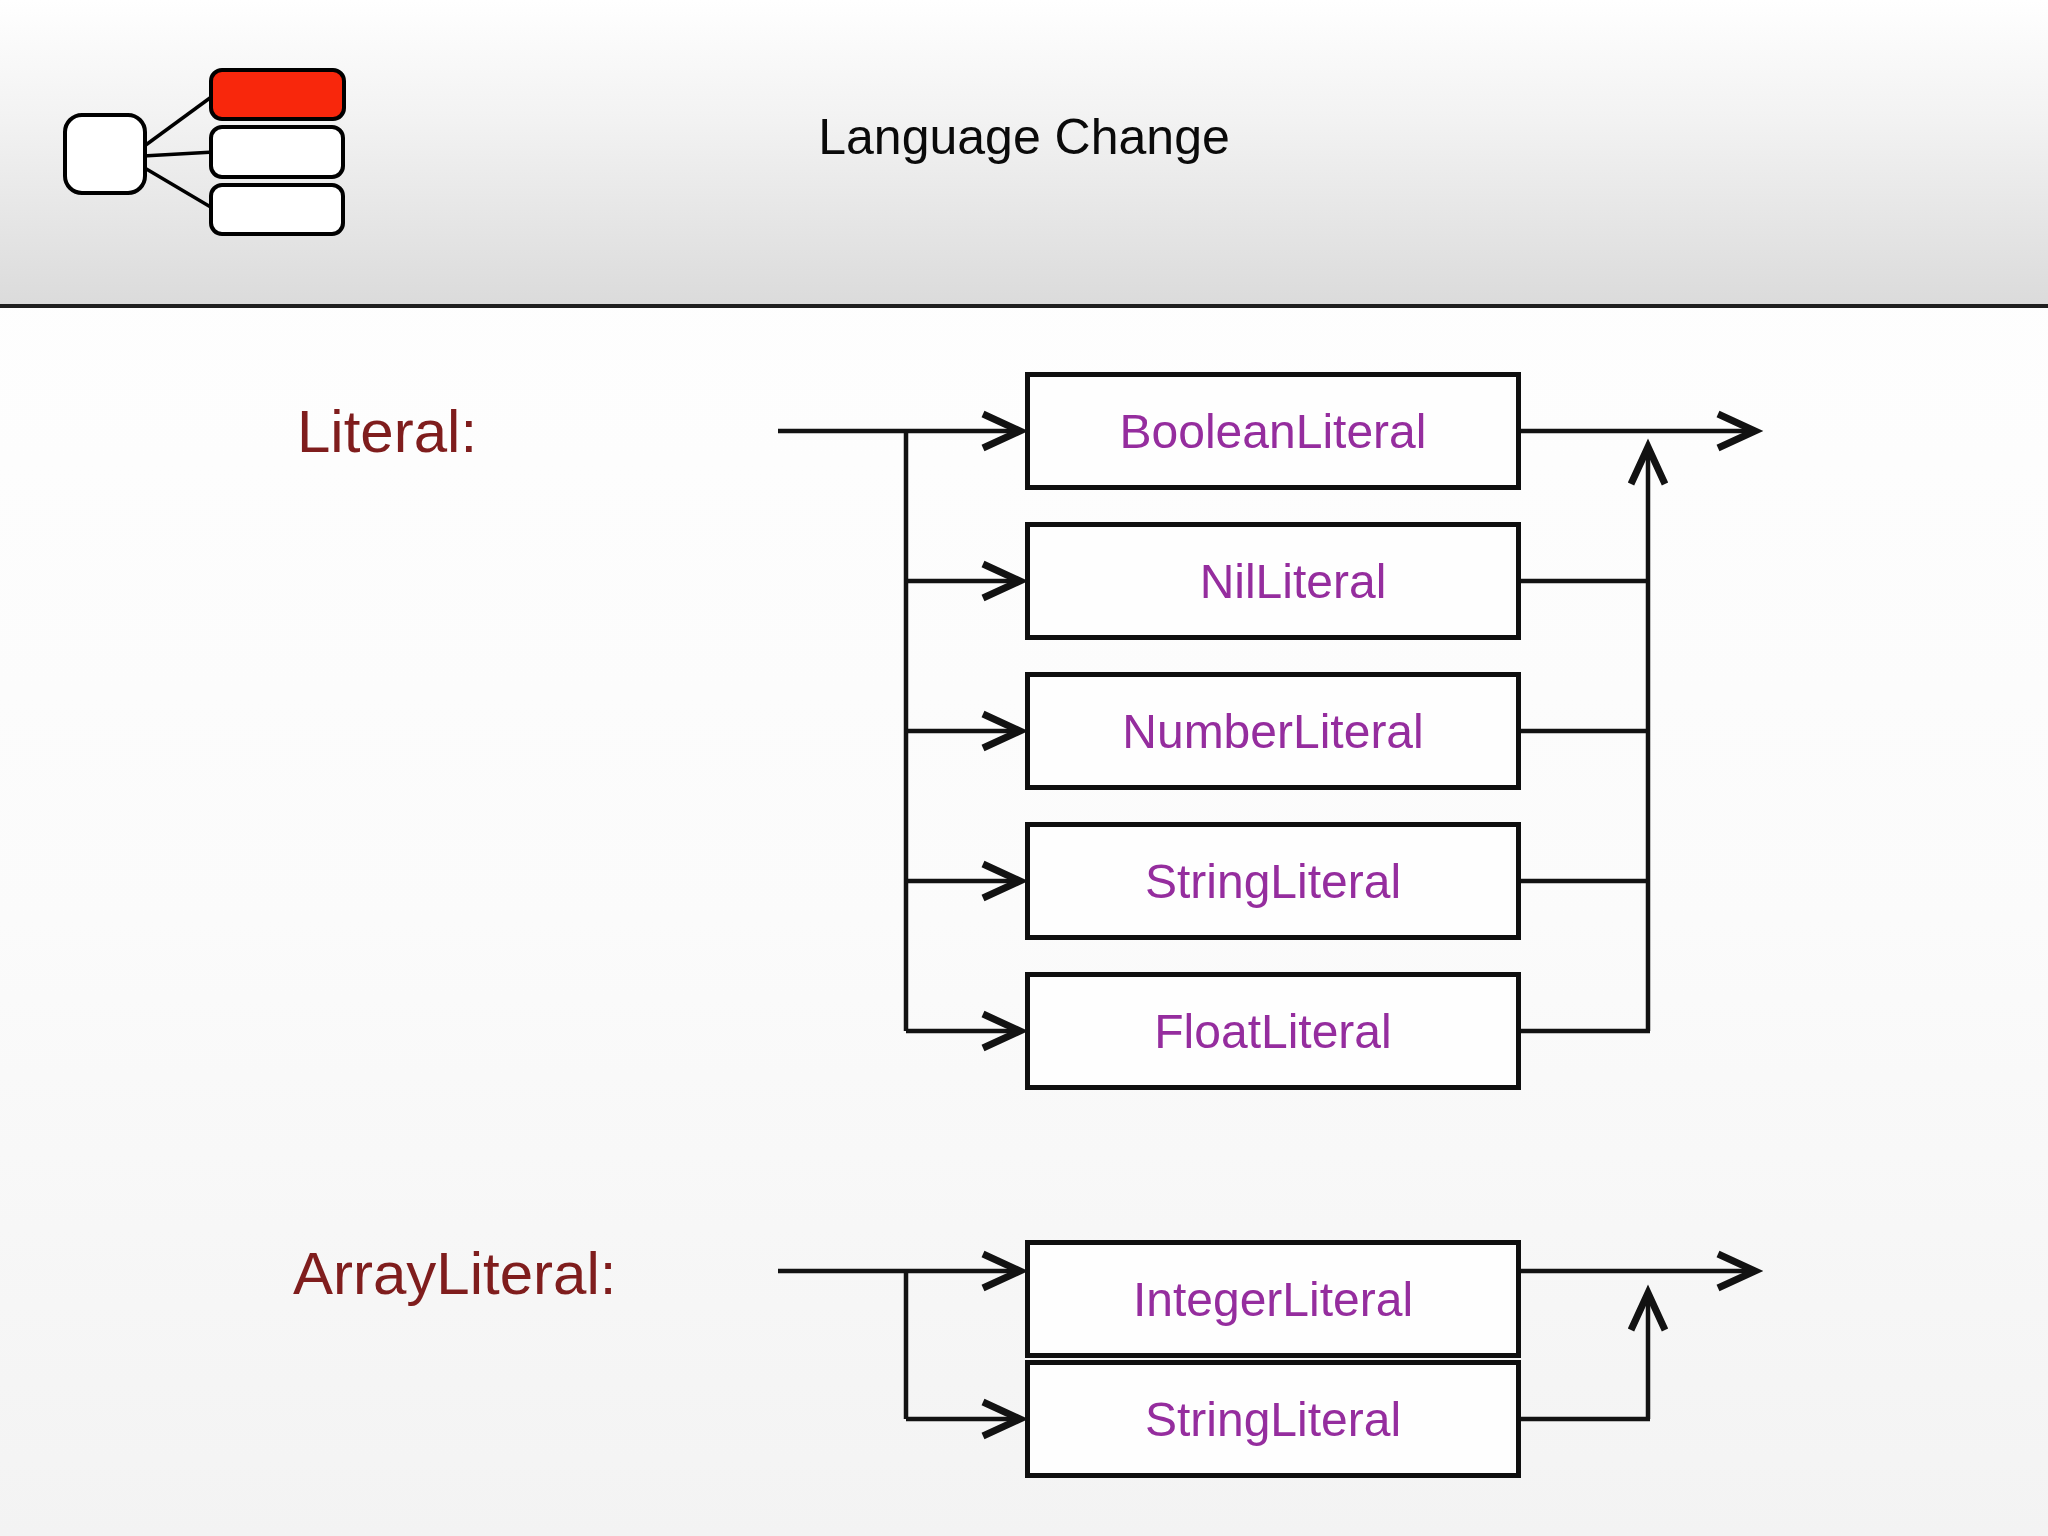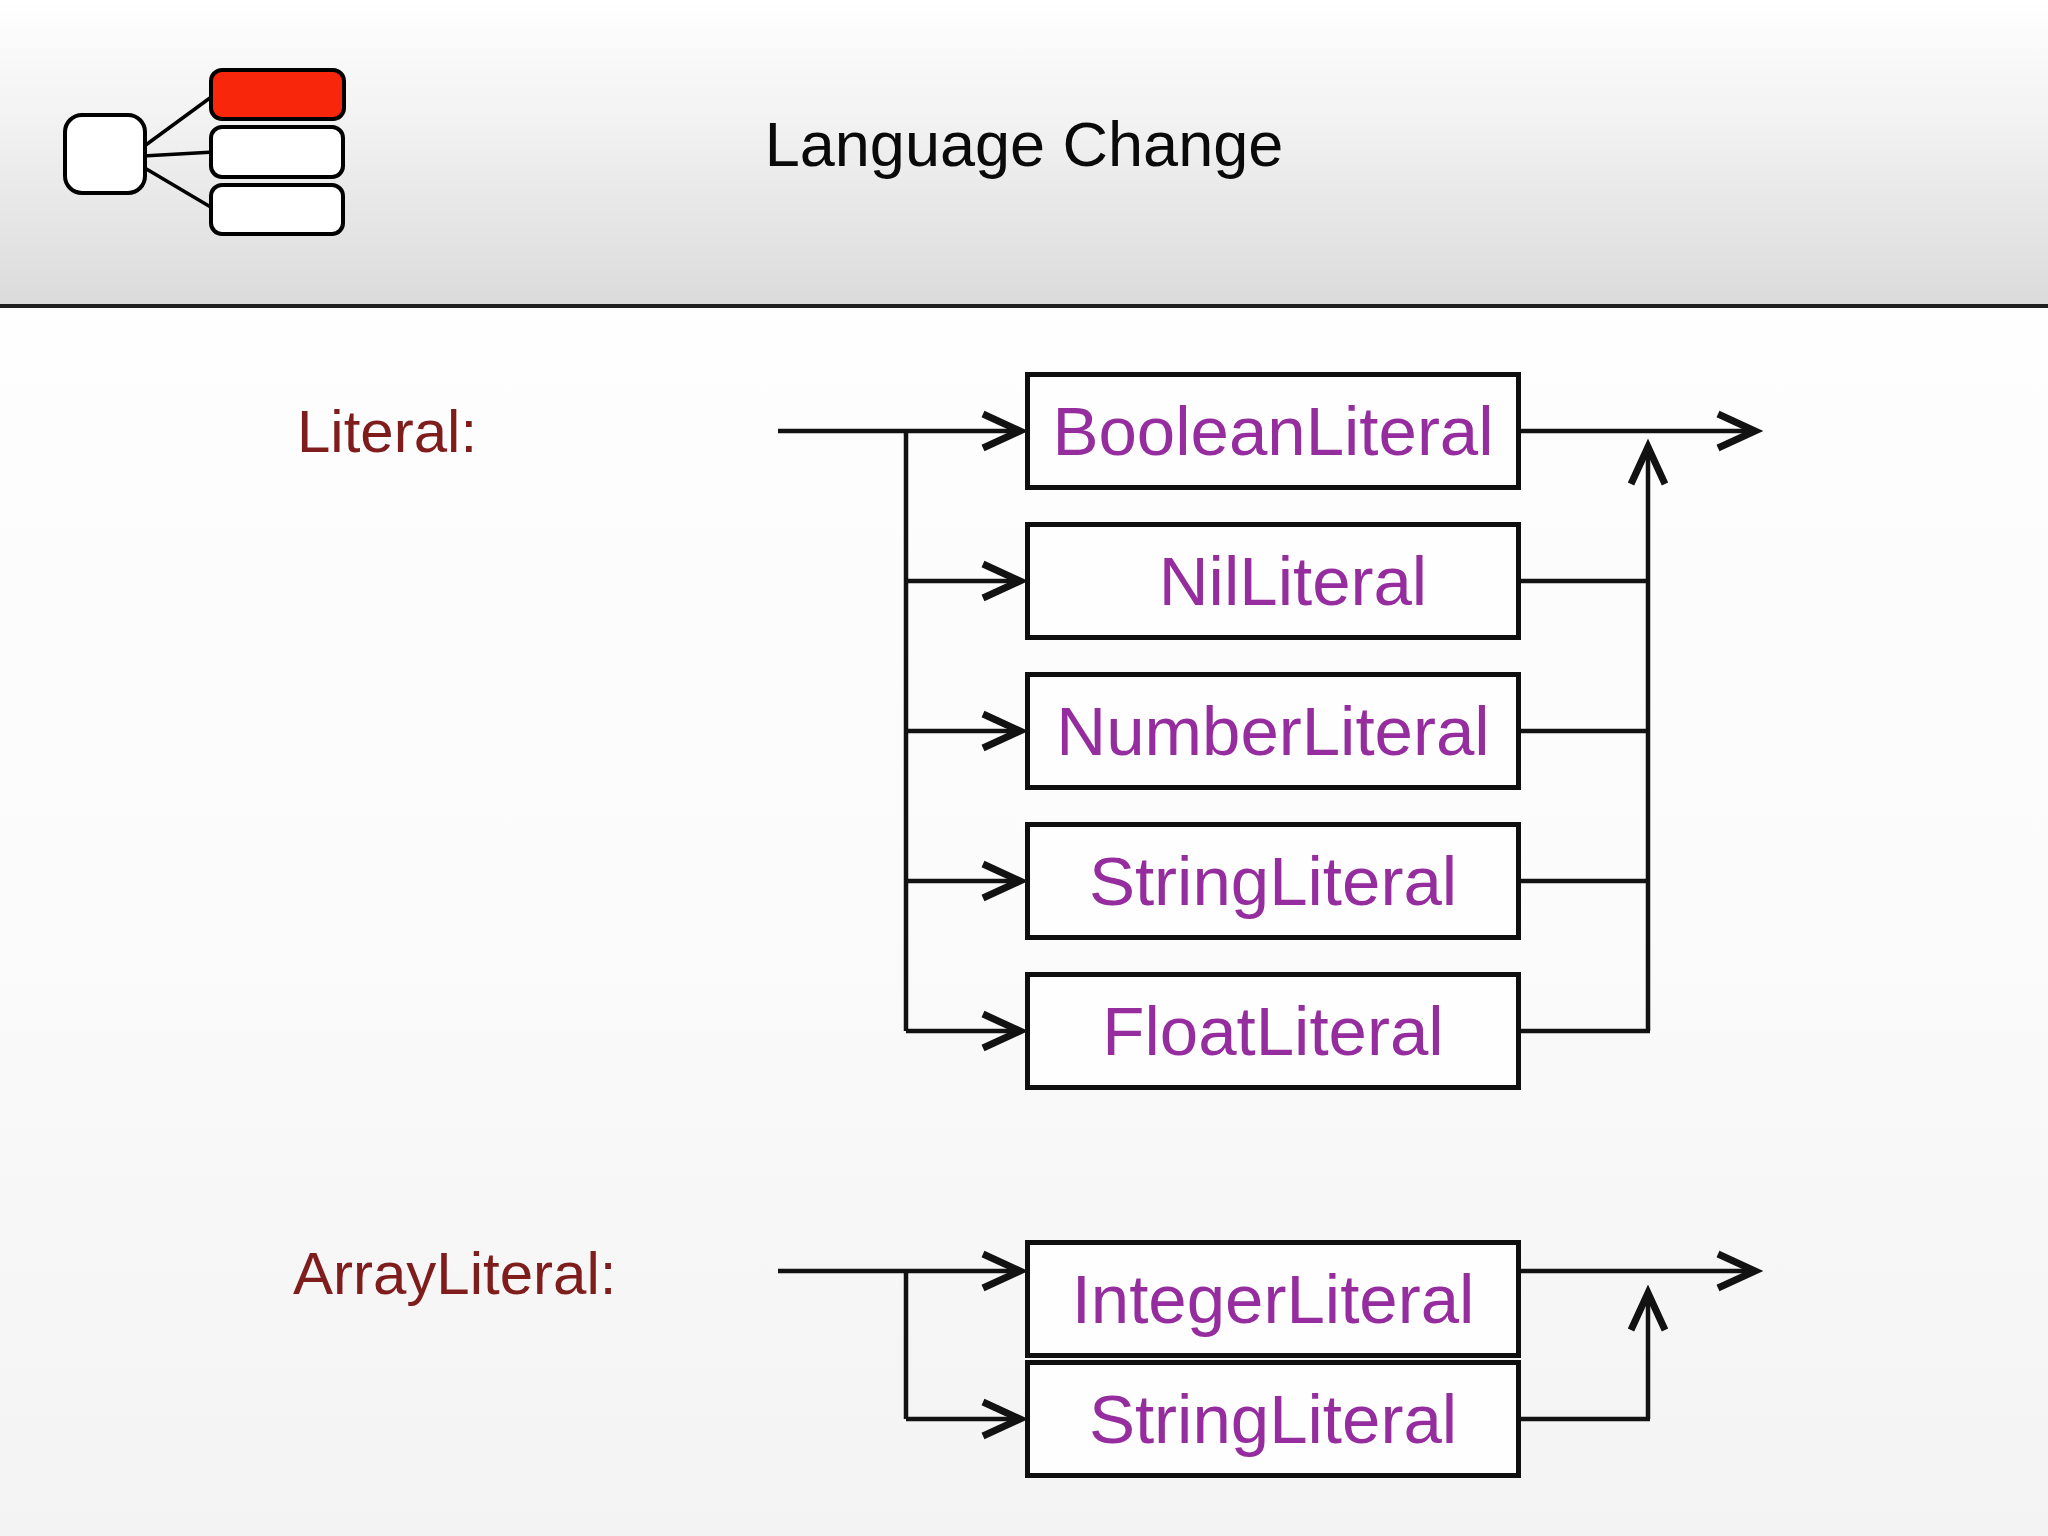--- a/index.html
+++ b/index.html
@@ -9,34 +9,34 @@
     font-family:"Liberation Sans","DejaVu Sans",sans-serif;
   }
   .slide{position:absolute;inset:0;}
   .header{
     position:absolute;left:0;top:0;width:2048px;height:304px;
     background:linear-gradient(180deg,#ffffff 0%,#f2f2f2 40%,#dbdbdb 100%);
     border-bottom:4px solid #1f1f1f;
   }
   .title{
     position:absolute;left:0;top:108px;width:2048px;
-    text-align:center;font-size:63px;font-weight:400;color:#0a0a0a;
+    text-align:center;font-size:50px;font-weight:400;color:#0a0a0a;
     letter-spacing:0px;
   }
   .logo-svg{position:absolute;left:0;top:0;}
   .diagram-svg{position:absolute;left:0;top:0;}
   .rule-label{
     position:absolute;transform:translateY(-50%);
     font-size:60px;color:#7f1d1d;white-space:nowrap;
   }
   .rule-box{
     position:absolute;left:1025px;width:496px;height:118px;
     box-sizing:border-box;border:5px solid #0f0f0f;background:#fefefe;
     display:flex;align-items:center;justify-content:center;
-    font-size:69px;color:#952D9E;white-space:nowrap;
+    font-size:48px;color:#952D9E;white-space:nowrap;
   }
 </style>
 </head>
 <body>
 
 <div class="slide">
 
   <div class="header">
     <svg class="logo-svg" width="400" height="280" viewBox="0 0 400 280">
       <g stroke="#000000" fill="none" stroke-width="3.5">

